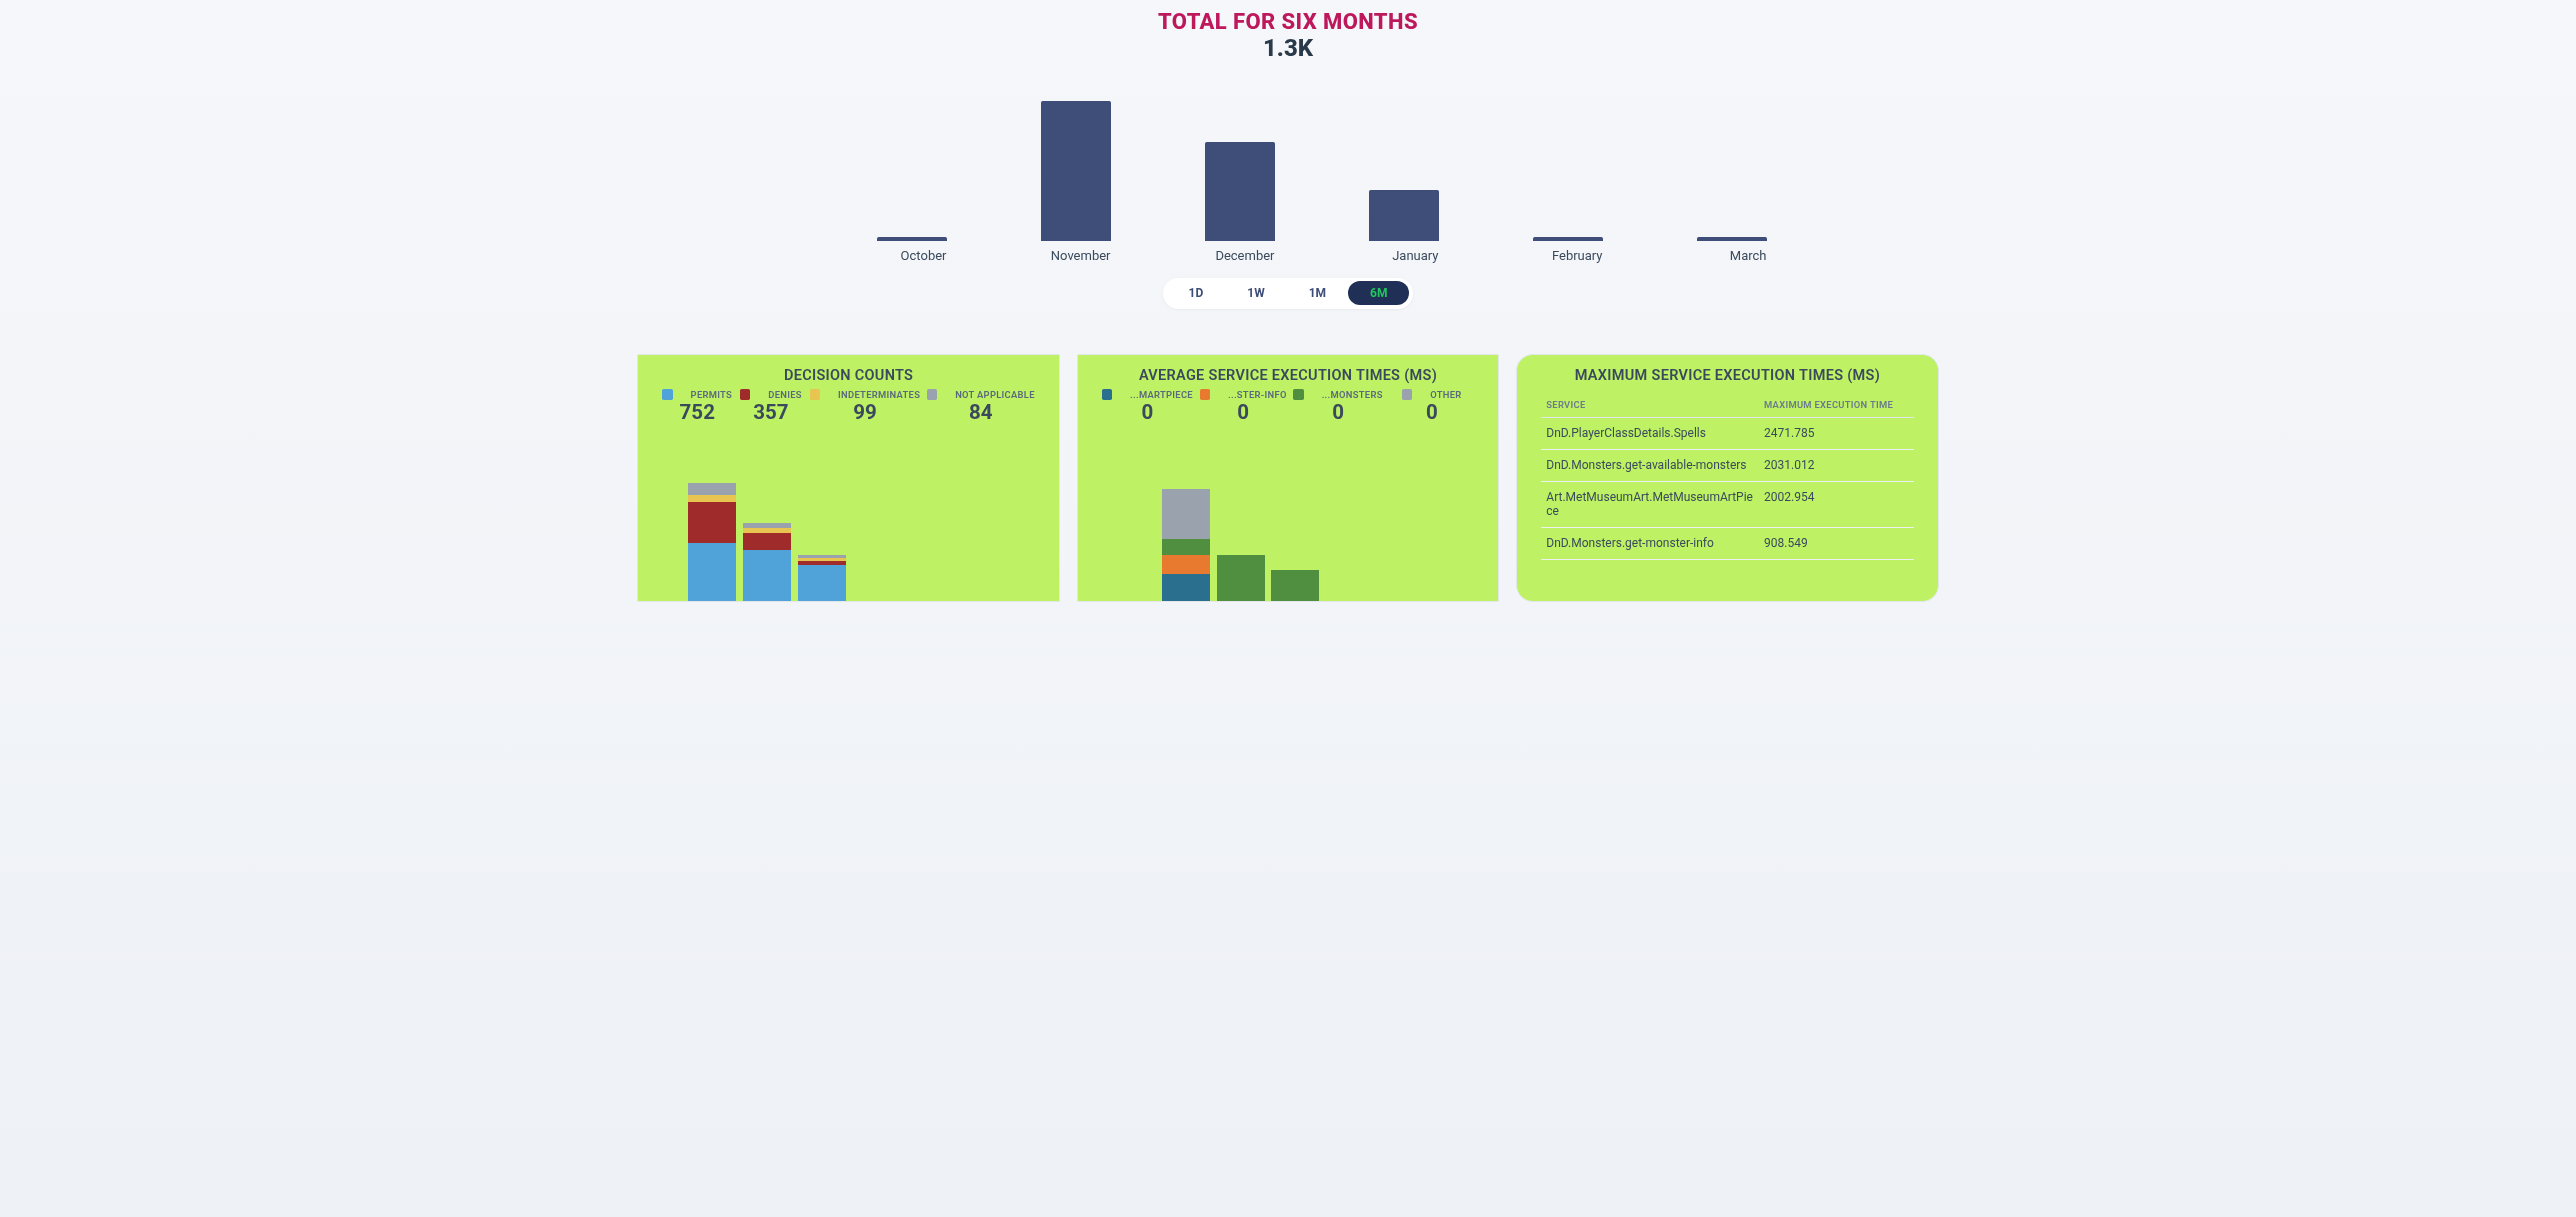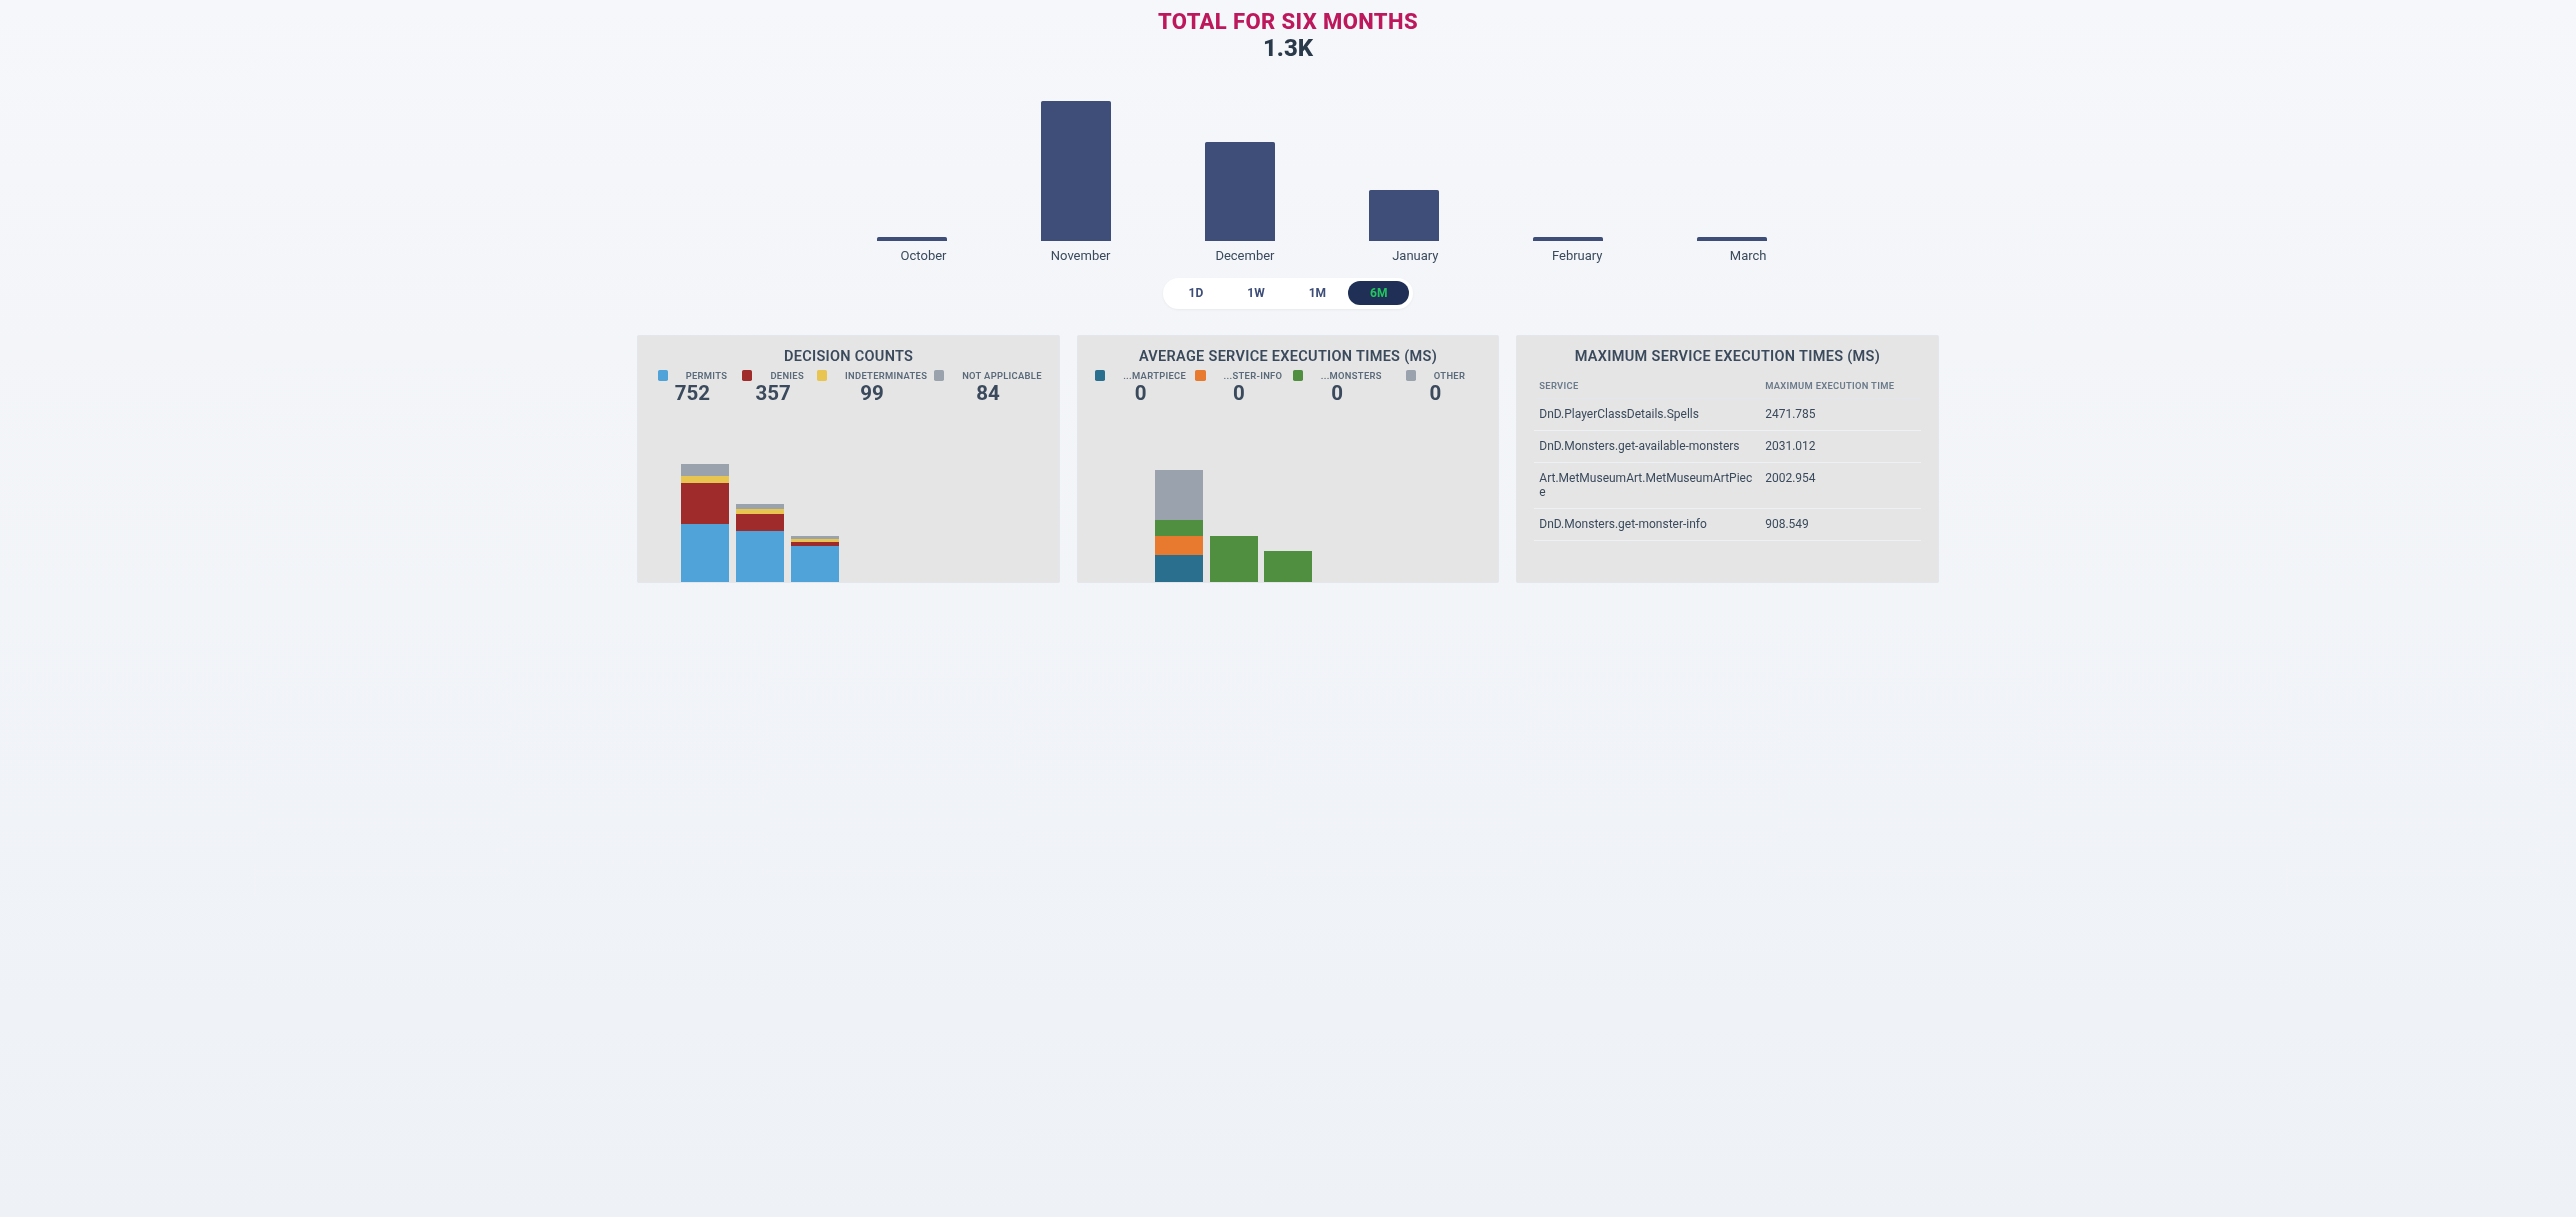--- a/index.html
+++ b/index.html
@@ -26,21 +26,21 @@
   .main-bar.tiny { height:3.4px; }
   .main-label { margin-top:6.8px; font-size:13px; color:#3a4a5c; }
 
   .range-picker { display:flex; justify-content:center; margin-top:15.4px; }
   .range-pill { background:#fff; border-radius:19px; padding:3.4px; display:flex; box-shadow:0 0.9px 2.6px rgba(0,0,0,0.05); }
   .range-item { padding:5.1px 22px; border-radius:15.4px; font-size:12px; font-weight:700; color:#3e4e78; cursor:pointer; }
   .range-item.active { background:#1f2f55; color:#22c55e; }
 
   
   .panels { display:flex; gap:17px; margin-top:26px; align-items: stretch; }
-  .panel { background:#e5e5e5; border:0.9px solid #e3e7ec; border-radius:1.7px; padding:12px 17px 0; flex:1; display:flex; flex-direction:column; height:248px; overflow:hidden; }
+  .panel { background:#bef264; border:0.9px solid #e3e7ec; border-radius:1.7px; padding:12px 24px 0; flex:1; display:flex; flex-direction:column; height:248px; overflow:hidden;margin-top:19px; }
   .panel-title { font-size:14.5px; font-weight:600; letter-spacing:0.3px; text-align:center; color:#3a4a5c; margin-bottom:5.1px; }
 
   .legend-row { display:flex; justify-content:space-around; gap:6.8px; }
   .legend-col { display:flex; flex-direction:column; align-items:center; flex:1; }
   .legend-line { display:flex; align-items:center; gap:18px; }
   .swatch { width:10.2px; height:10.2px; border-radius:1.7px; flex-shrink:0; }
   .legend-label { font-size:9.4px; letter-spacing:0.3px; color:#5a6a7a; font-weight:600; white-space:nowrap; }
   .legend-val { font-size:20.5px; font-weight:700; color:#3a4a5c; margin-top:0; }
 
   .panel-chart { flex:1; display:flex; align-items:flex-end; gap:6.8px; padding:8.5px 26px 0; }
@@ -202,21 +202,21 @@
           </div>
           <div class="stacked-col">
             <div class="seg" style="height: 46px; background: rgb(79, 143, 63);"></div>
           </div>
           <div class="stacked-col">
             <div class="seg" style="height: 31px; background: rgb(79, 143, 63);"></div>
           </div>
         </div>
     </div>
 
-    <div class="panel" style="padding-bottom:0;">
+    <div class="panel" style="padding-bottom:0;border-radius:17px;">
       <div class="panel-title">MAXIMUM SERVICE EXECUTION TIMES (MS)</div>
       <div class="table-wrap">
         <table>
           <thead>
               <tr id="max-thead">
                 <th>SERVICE</th>
                 <th>MAXIMUM EXECUTION TIME</th>
               </tr>
             </thead>
           <tbody id="max-tbody">

